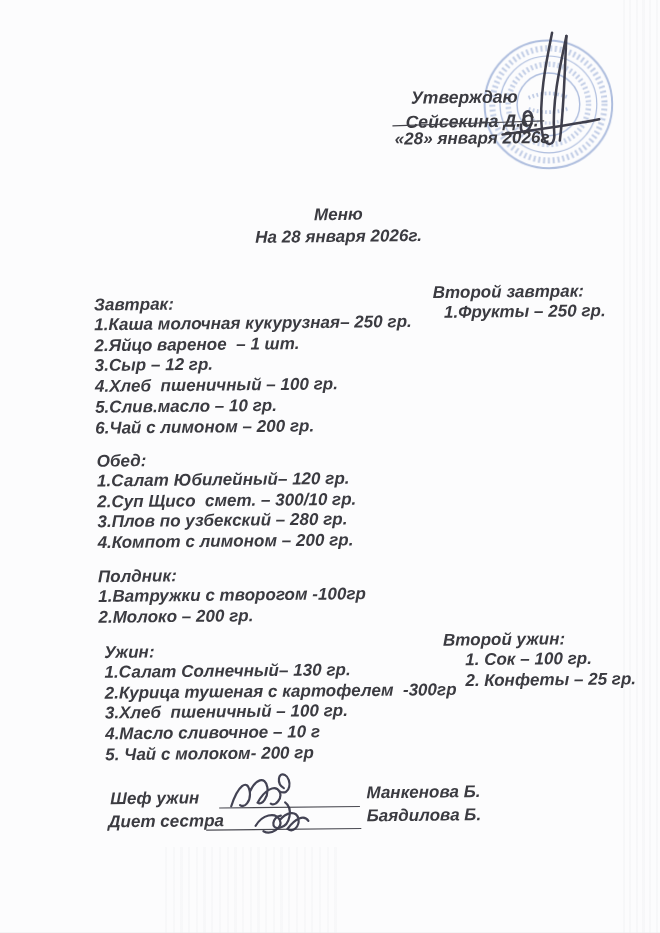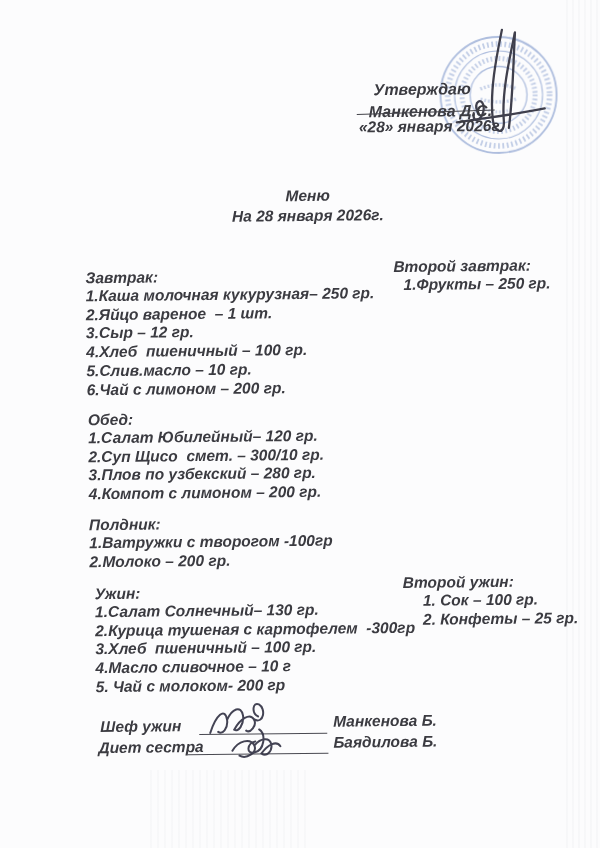--- a/index.html
+++ b/index.html
@@ -107,21 +107,21 @@
           <path d="M74 10 C 68 38, 61 72, 64 100 C 65 113, 76 116, 75 101 C 73 74, 81 40, 87 13"></path>
           <path d="M87 13 C 85 46, 84 80, 80 108"></path>
           <path d="M50 94 C 42 80, 56 76, 55 89 C 54 100, 43 105, 45 93"></path>
           <path d="M28 102 C 55 98, 92 94, 116 89"></path>
         </g>
       </svg>
     </div>
 
     <div class="approval">
       <div class="l1">Утверждаю</div>
-      <div>Манкенова Д.С.</div>
+      <div>Сейсекина Д.С.</div>
     </div>
     <div class="sig-line"></div>
     <div class="approval-date">«28» января 2026г</div>
 
     <div class="doc-title">
       <div>Меню</div>
       <div>На 28 января 2026г.</div>
     </div>
 
     <section class="menu-section sec-breakfast">

